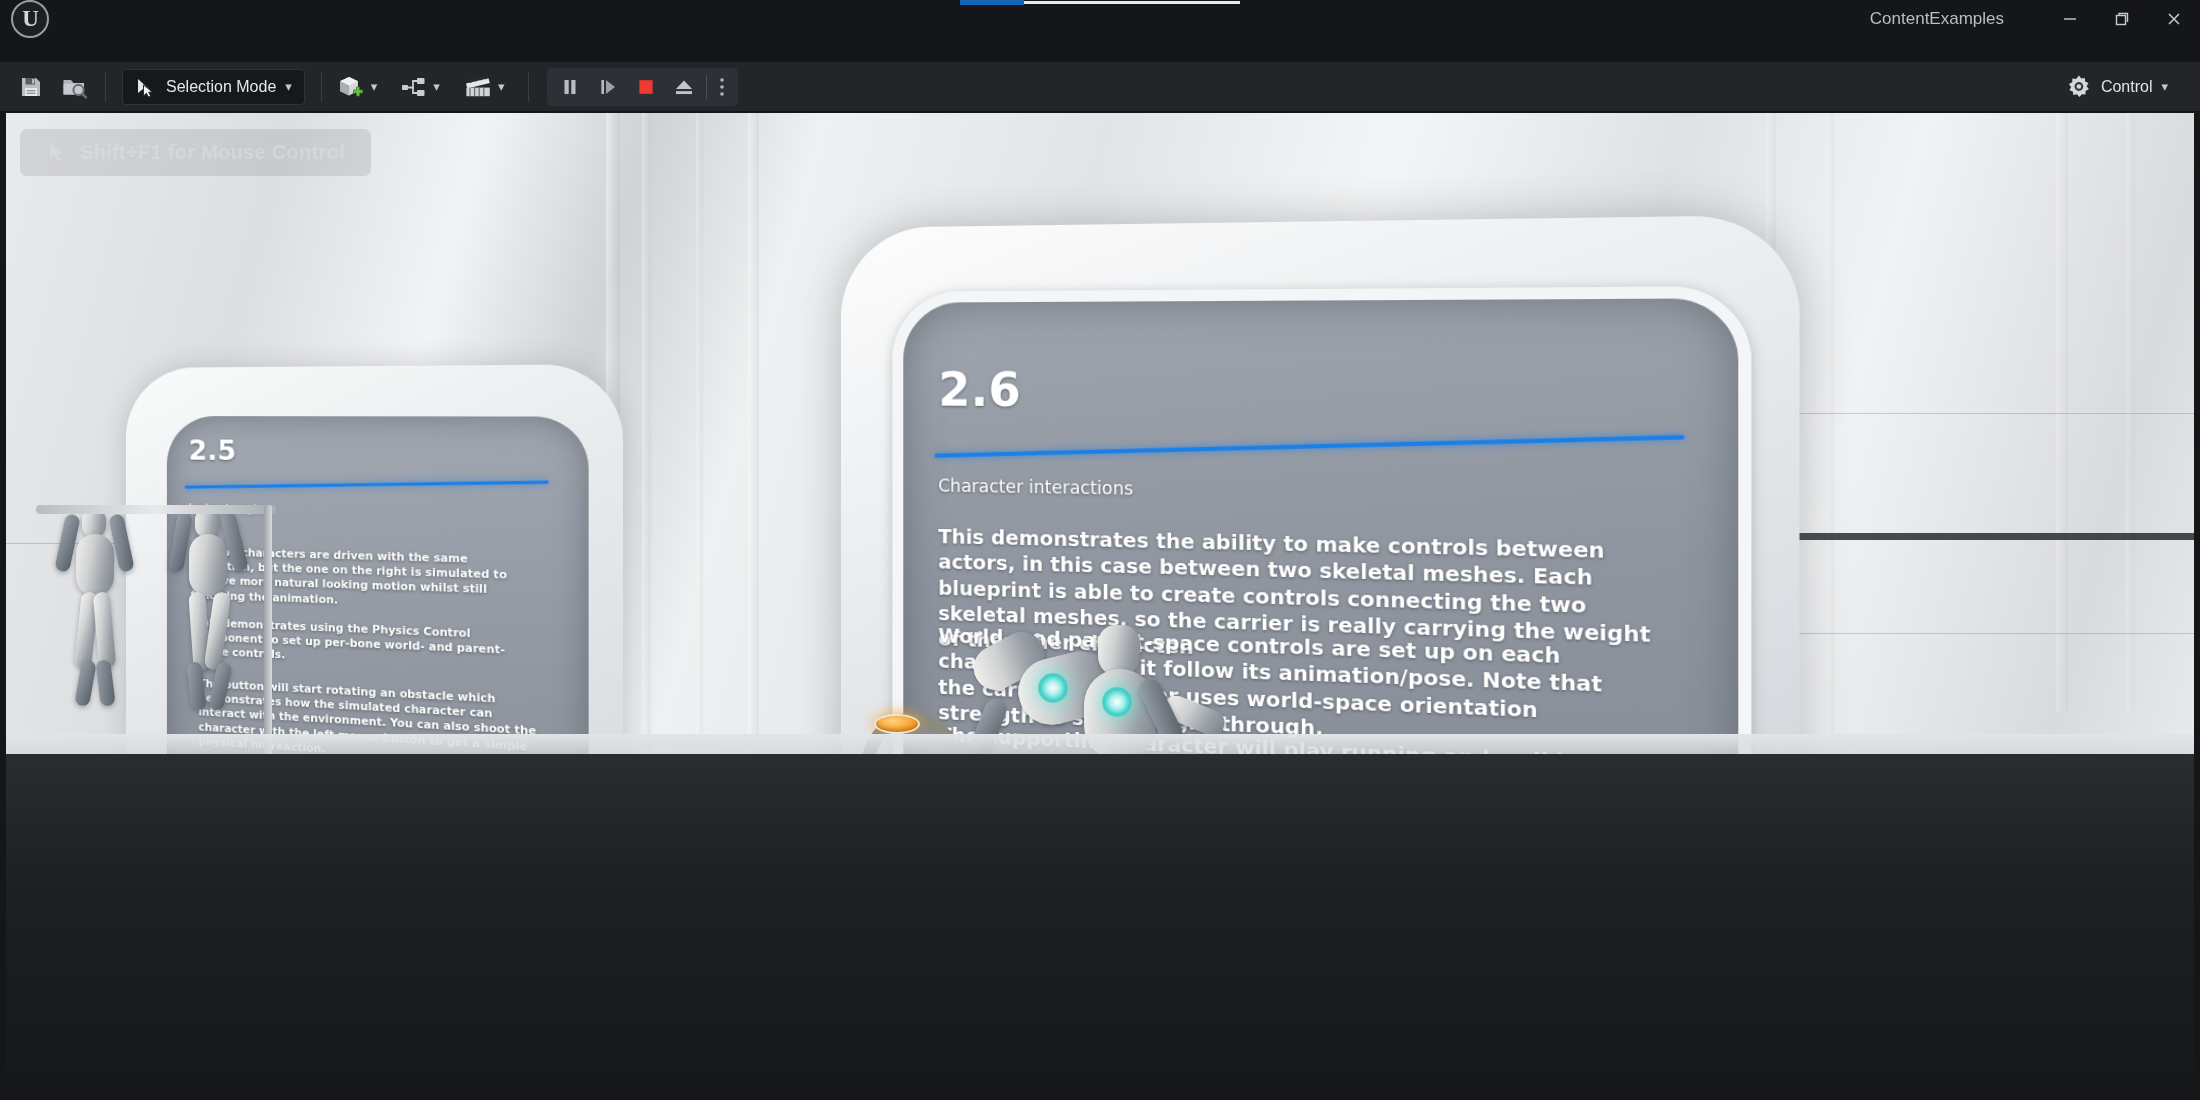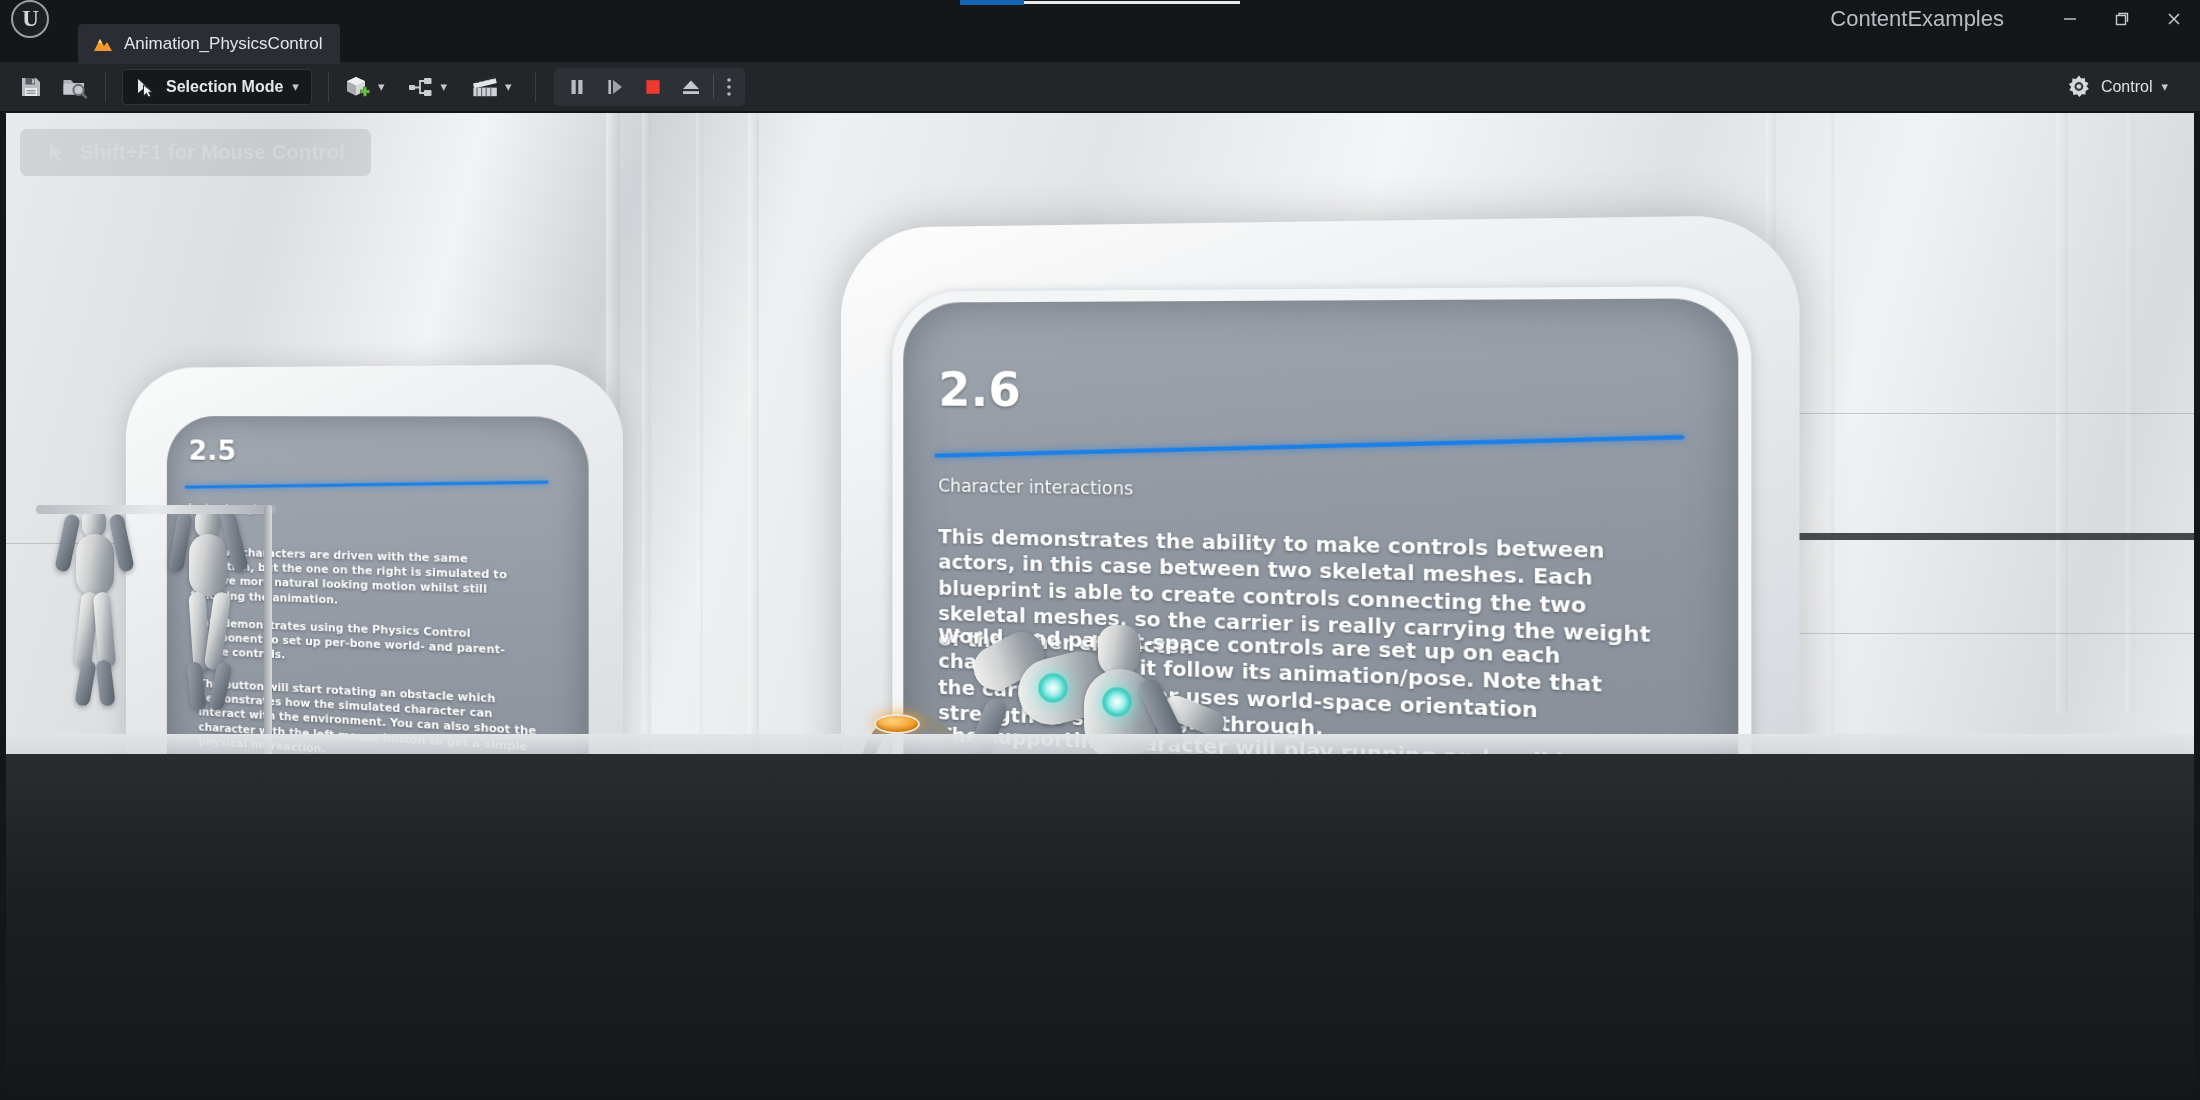--- a/index.html
+++ b/index.html
@@ -33,21 +33,21 @@
     letter-spacing: -1px;
   }
   .menubar { display: flex; align-items: center; height: 38px; }
   .menu-item {
     color: #c9ccd2; font-size: 17px; padding: 0 16px;
     height: 38px; line-height: 38px; cursor: default;
     white-space: nowrap;
   }
   .titlebar-spacer { flex: 1 1 auto; height: 38px; }
   .window-title {
-    color: #b9bdc4; font-size: 22px; padding-right: 40px; white-space: nowrap;
+    color: #b9bdc4; font-size: 17px; padding-right: 40px; white-space: nowrap;
   }
   .win-btns { display: flex; height: 38px; align-items: center; }
   .win-btn {
     width: 52px; height: 38px; display: flex;
     align-items: center; justify-content: center;
     color: #c7cbd1;
   }
 
   
   .top-strip {
@@ -90,21 +90,21 @@
     height: 38px; min-width: 38px;
     display: flex; align-items: center; justify-content: center;
     border-radius: 4px; margin: 0 3px; padding: 0 5px;
     cursor: default;
   }
   .tb-combo {
     height: 36px; background: #17181b; border: 1px solid #303338;
     border-radius: 4px; display: flex; align-items: center;
     padding: 0 12px; gap: 9px; margin-left: 8px; cursor: default;
   }
-  .tb-combo .label { color: #e4e7eb; font-size: 16px; white-space: nowrap; font-weight: bold; }
+  .tb-combo .label { color: #e4e7eb; font-size: 16px; white-space: nowrap; }
   .chev { color: #c5c9cf; font-size: 13px; line-height: 1; }
   .tb-split { display: flex; align-items: center; gap: 5px; }
 
   
   .play-pill {
     display: flex; align-items: center;
     background: #2d3036; border-radius: 5px;
     height: 38px; padding: 0 4px; margin-left: 10px;
   }
   .play-btn {
@@ -335,31 +335,20 @@
         </svg>
       </div>
     </div>
   </div>
 
   <div class="top-strip">
     <div class="blue"></div>
     <div class="white"></div>
   </div>
 
-  <div class="tabrow">
-    <div class="level-tab">
-      <div class="tab-icon">
-        <svg width="22" height="20" viewBox="0 0 22 20">
-          <path d="M2 17 L8 5 L12 12 L15 8 L20 17 Z" fill="#f0992b"></path>
-          <path d="M8 5 L10.2 9 L6 9 Z" fill="#ffd08a"></path>
-        </svg>
-      </div>
-      <div class="tab-label">Animation_PhysicsControl</div>
-    </div>
-  </div>
 
   <div class="toolbar">
 
     <div class="tb-group">
       <div class="tb-btn" style="margin-left:12px">
         <svg width="26" height="26" viewBox="0 0 26 26">
           <path d="M4 4 H18 L22 8 V22 H4 Z" fill="#b9bcc1"></path>
           <rect x="7.5" y="4" width="9.5" height="6.5" fill="#5a5d63"></rect>
           <rect x="14" y="5" width="2.4" height="4.5" fill="#b9bcc1"></rect>
           <rect x="7" y="14" width="12" height="8" fill="#e6e8ea"></rect>

